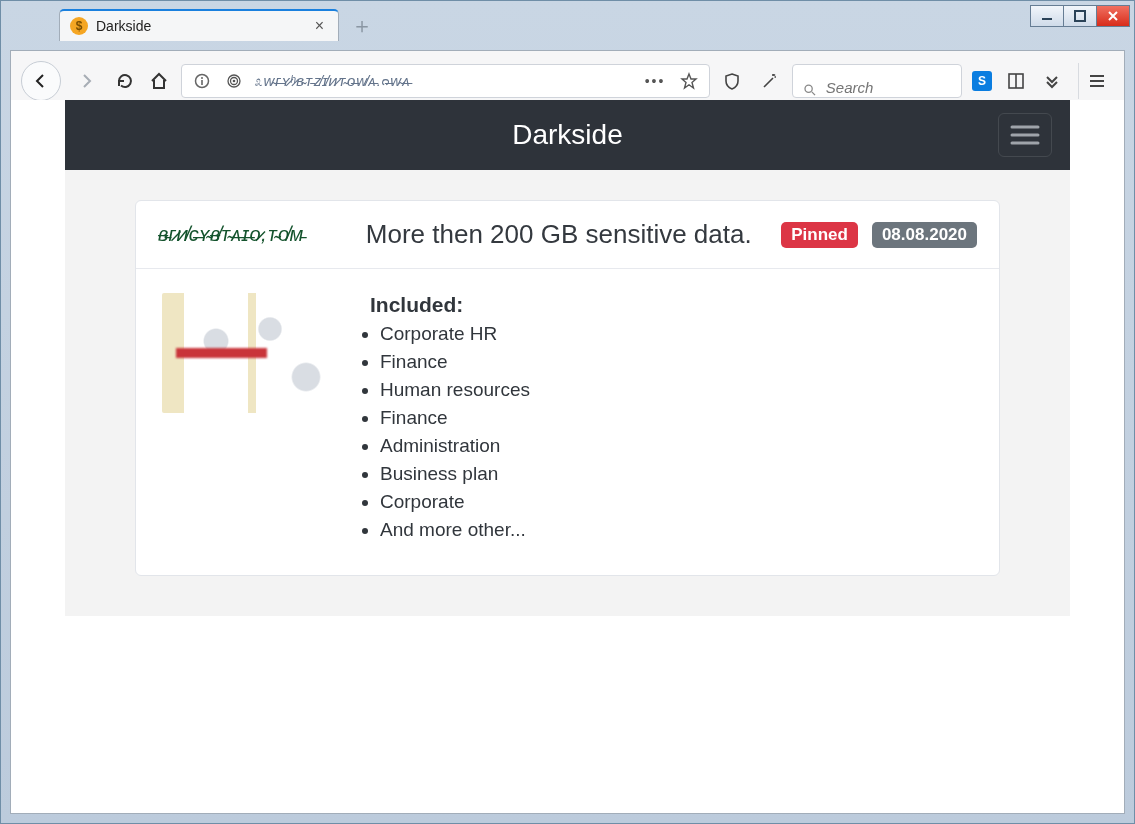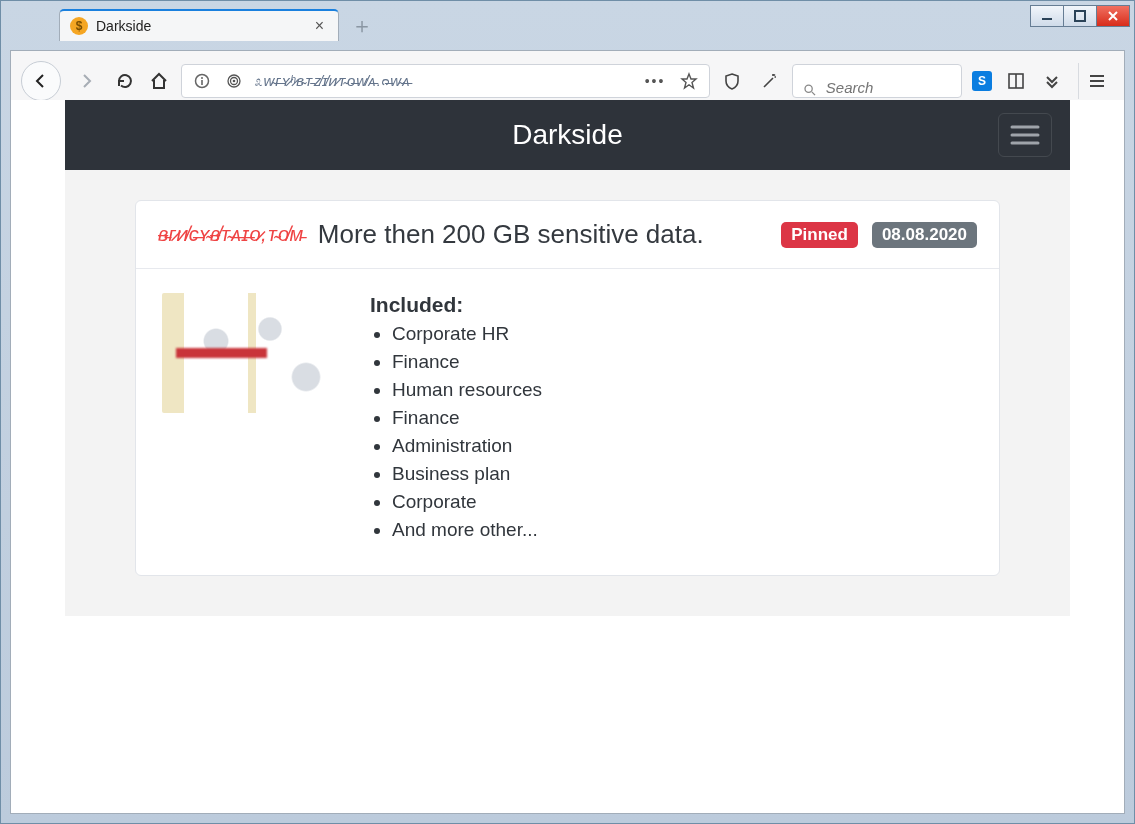--- a/index.html
+++ b/index.html
@@ -199,27 +199,27 @@
   }
   .card-head {
     padding:18px 22px;
     border-bottom:1px solid #e7e9ee;
     display:flex; align-items:center;
     gap:14px;
   }
   .card-head .src {
     font-size:20px;
     font-style:italic;
-    color:#ef4444;
+    color:#14532d;
     letter-spacing:0.5px;
     filter: blur(0.4px);
     white-space:nowrap;
   }
   .card-head .title {
-    font-size:26px; color:#34393f;
+    font-size:26px; color:#34393f;margin-left:48px;
   }
   .card-head .gap { flex:1; }
   .badge { 
     display:inline-block; font-size:17px; font-weight:600;
     padding:3px 10px; border-radius:5px; color:#fff;
   }
   .badge.pinned { background:#dc3545; }
   .badge.date   { background:#6c757d; }
 
   .card-body {
@@ -236,21 +236,21 @@
     position:relative;
     border-radius:2px;
   }
   .thumb::after{
     content:""; position:absolute; left:8%; right:8%; top:46%; height:10px;
     background:linear-gradient(90deg,#c9343a,#c9343a 60%,transparent 60%);
     filter:blur(1px);
   }
   .listing { flex:1; color:#31363c; font-size:19px; }
   .listing .inc-title { font-weight:700; margin-bottom:0; font-size:21px;}
-  .listing ul { margin:0 0 0 22px; padding:0; }
+  .listing ul { margin:0 0 0 10px; padding:0; }
   .listing li { margin:6px 0; list-style:disc; color:#31363c; }
 
   .card-foot {
     display:flex; justify-content:flex-end;
     padding: 0 26px 26px 26px;
   }
   .read-all {
     border:1px solid #17a2b8;
     color:#17a2b8;
     background:#fff;

